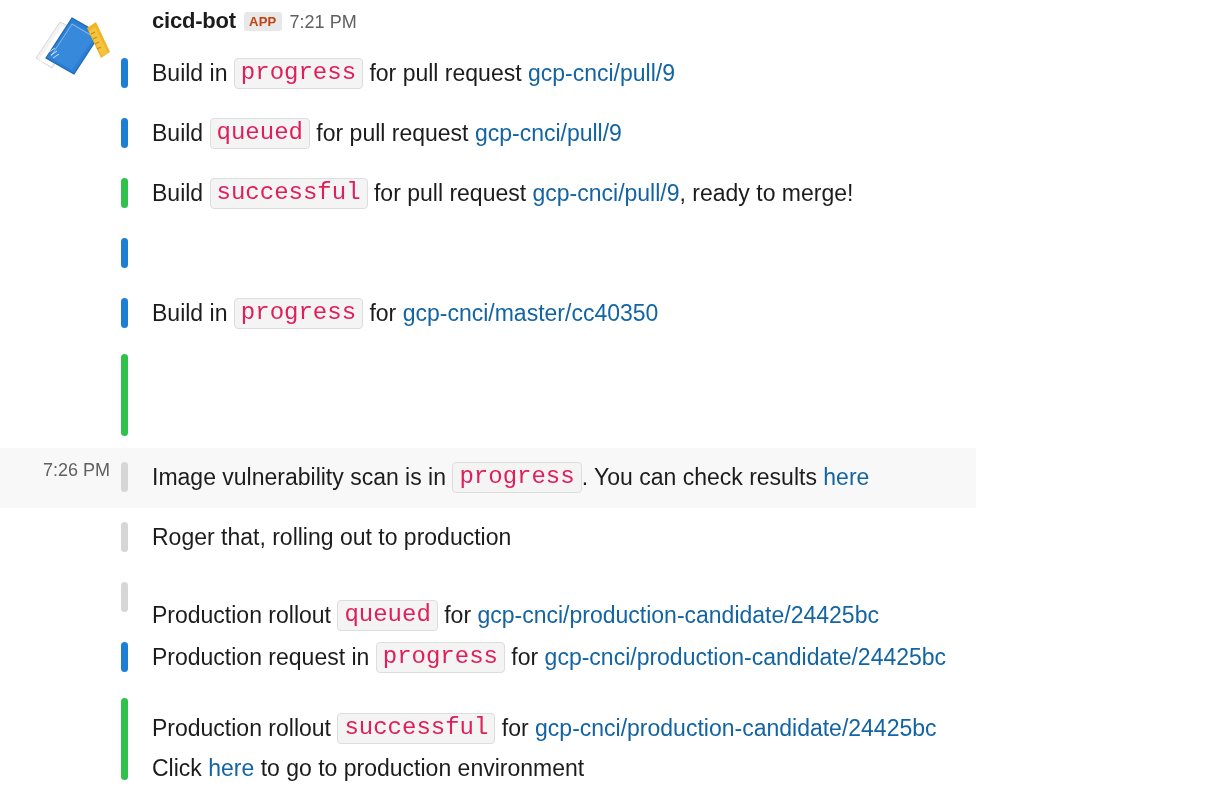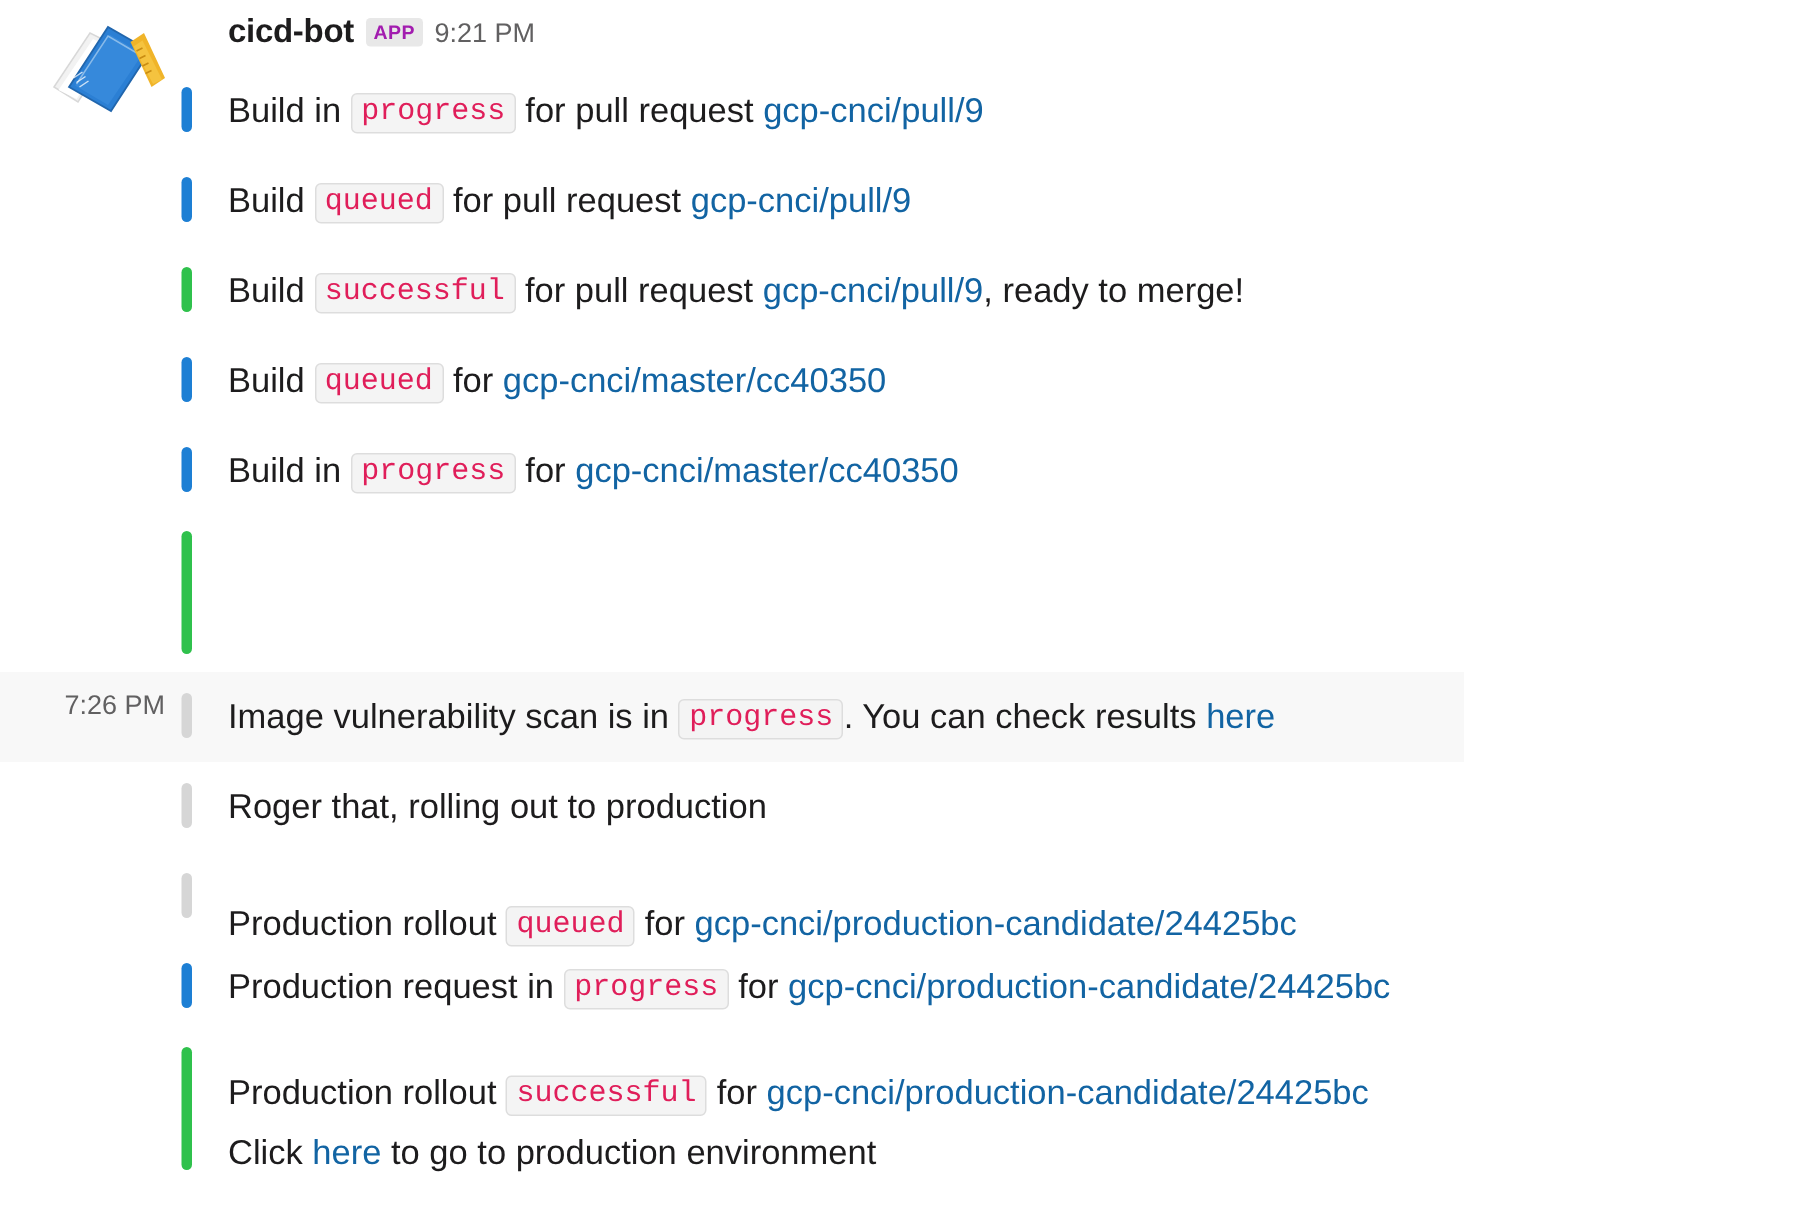--- a/index.html
+++ b/index.html
@@ -41,21 +41,21 @@
   }
   .username {
     font-size: 22px;
     font-weight: bold;
     color: #1d1c1d;
     letter-spacing: -0.2px;
   }
   .app-badge {
     font-size: 13px;
     font-weight: bold;
-    color: #a21caf;
+    color: #c2410c;
     background: #e8e8e8;
     border-radius: 3px;
     padding: 2px 5px 2px 5px;
     position: relative;
     top: -2px;
     letter-spacing: 0.3px;
   }
   .hdr-time {
     font-size: 18px;
     color: #616061;
@@ -105,21 +105,21 @@
   .row-body .ln { display: block; }
 
   .link {
     color: #1264a3;
     text-decoration: none;
     cursor: pointer;
   }
 
   code.chip {
     font-family: "Liberation Mono", "DejaVu Sans Mono", monospace;
-    font-size: 20px;
+    font-size: 24px;
     color: #e01e5a;
     background: #f4f4f4;
     border: 1px solid #dddddd;
     border-radius: 4px;
     padding: 2px 6px 3px 6px;
     line-height: 1;
     display: inline-block;
     vertical-align: 2px;
     white-space: pre;
   }
@@ -143,21 +143,21 @@
       <path d="M19 44 L25 40 M21 47 L27 43 M23 50 L29 46" stroke="#ffffff" stroke-width="1" opacity="0.75"></path>
 
       <path d="M57 20 L66 14 L80 44 L71 50 Z" fill="#f0b429"></path>
       <path d="M59 23 L65 19 L78 45 L72 48 Z" fill="#f7c948" opacity="0.7"></path>
       <path d="M61 26 L65 24 M63 31 L67 29 M65 36 L69 34 M67 41 L71 39" stroke="#c98c12" stroke-width="1.1"></path>
     </svg>
 
     <div class="hdr-line">
       <span class="username">cicd-bot</span>
       <span class="app-badge">APP</span>
-      <span class="hdr-time">9:21 PM</span>
+      <span class="hdr-time">7:21 PM</span>
     </div>
   </div>
 
   <div id="rows">
       <div class="row" style="top: 44px; height: 60px;">
         <div class="bar blue" style="top: 14px; height: 30px;"></div>
         <div class="row-body" style="top: 9px;">
           <span class="ln"><span>Build in </span><code class="chip">progress</code><span> for pull request </span><a class="link">gcp-cnci/pull/9</a></span>
         </div>
       </div>
@@ -168,23 +168,20 @@
         </div>
       </div>
       <div class="row" style="top: 164px; height: 60px;">
         <div class="bar green" style="top: 14px; height: 30px;"></div>
         <div class="row-body" style="top: 9px;">
           <span class="ln"><span>Build </span><code class="chip">successful</code><span> for pull request </span><a class="link">gcp-cnci/pull/9</a><span>, ready to merge!</span></span>
         </div>
       </div>
       <div class="row" style="top: 224px; height: 60px;">
         <div class="bar blue" style="top: 14px; height: 30px;"></div>
-        <div class="row-body" style="top: 9px;">
-          <span class="ln"><span>Build </span><code class="chip">queued</code><span> for </span><a class="link">gcp-cnci/master/cc40350</a></span>
-        </div>
       </div>
       <div class="row" style="top: 284px; height: 60px;">
         <div class="bar blue" style="top: 14px; height: 30px;"></div>
         <div class="row-body" style="top: 9px;">
           <span class="ln"><span>Build in </span><code class="chip">progress</code><span> for </span><a class="link">gcp-cnci/master/cc40350</a></span>
         </div>
       </div>
       <div class="row" style="top: 344px; height: 104px;">
         <div class="bar green" style="top: 10px; height: 82px;"></div>
       </div>

